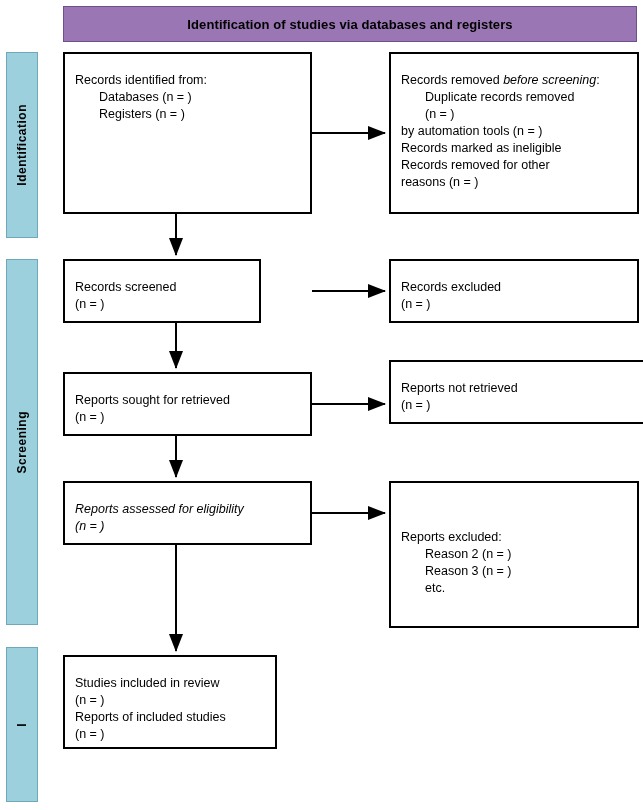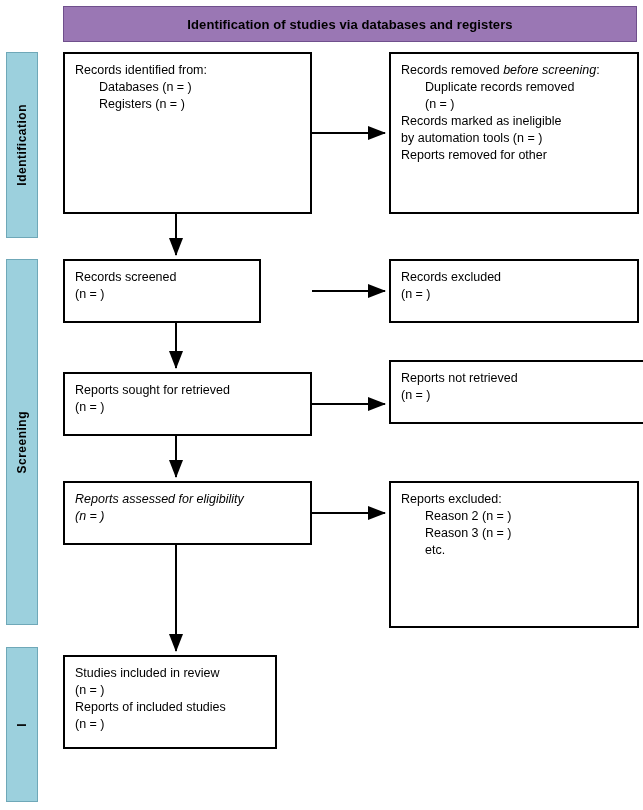--- a/index.html
+++ b/index.html
@@ -58,21 +58,21 @@
   }
   #side-identification { left: 6px; top: 52px; width: 32px; height: 186px; }
   #side-screening { left: 6px; top: 259px; width: 32px; height: 366px; }
   #side-included { left: 6px; top: 647px; width: 32px; height: 155px; }
 
   .box {
     position: absolute;
     background: #ffffff;
     border: 2px solid #000000;
     box-sizing: border-box;
-    padding: 8px 10px;
+    padding: 18px 10px;
     font-size: 12.5px;
     line-height: 17px;
     color: #000000;
   }
   .box .line { white-space: pre-wrap; }
   .indent { padding-left: 24px; }
   .ital { font-style: italic; }
 
   #box-identified   { left: 63px; top: 52px;  width: 249px; height: 162px; }
   #box-removed      { left: 389px; top: 52px; width: 250px; height: 162px; }
@@ -114,23 +114,24 @@
   <div class="box" id="box-identified">
     <div class="line">Records identified from:</div>
     <div class="line indent">Databases (n = )</div>
     <div class="line indent">Registers (n = )</div>
   </div>
 
   <div class="box" id="box-removed">
     <div class="line"><span>Records removed </span><span class="ital">before screening</span><span>:</span></div>
     <div class="line indent">Duplicate records removed</div>
     <div class="line indent">(n = )</div>
+    <div class="line">by automation tools (n = )</div>
     <div class="line">Records marked as ineligible</div>
-    <div class="line">by automation tools (n = )</div>
-    <div class="line">Reports removed for other</div>
+    <div class="line">Records removed for other</div>
+    <div class="line">reasons (n = )</div>
   </div>
 
   <div class="box" id="box-screened">
     <div class="line">Records screened</div>
     <div class="line">(n = )</div>
   </div>
 
   <div class="box" id="box-excluded">
     <div class="line">Records excluded</div>
     <div class="line">(n = )</div>
@@ -145,21 +146,21 @@
     <div class="line">Reports not retrieved</div>
     <div class="line">(n = )</div>
   </div>
 
   <div class="box" id="box-assessed">
     <div class="line">Reports assessed for eligibility</div>
     <div class="line">(n = )</div>
   </div>
 
   <div class="box" id="box-repexcluded">
-    <div style="">
+    <div style="margin-top:28px;">
       <div class="line">Reports excluded:</div>
       <div class="line indent">Reason 2 (n = )</div>
       <div class="line indent">Reason 3 (n = )</div>
       <div class="line indent">etc.</div>
     </div>
   </div>
 
   <div class="box" id="box-included">
     <div class="line">Studies included in review</div>
     <div class="line">(n = )</div>

